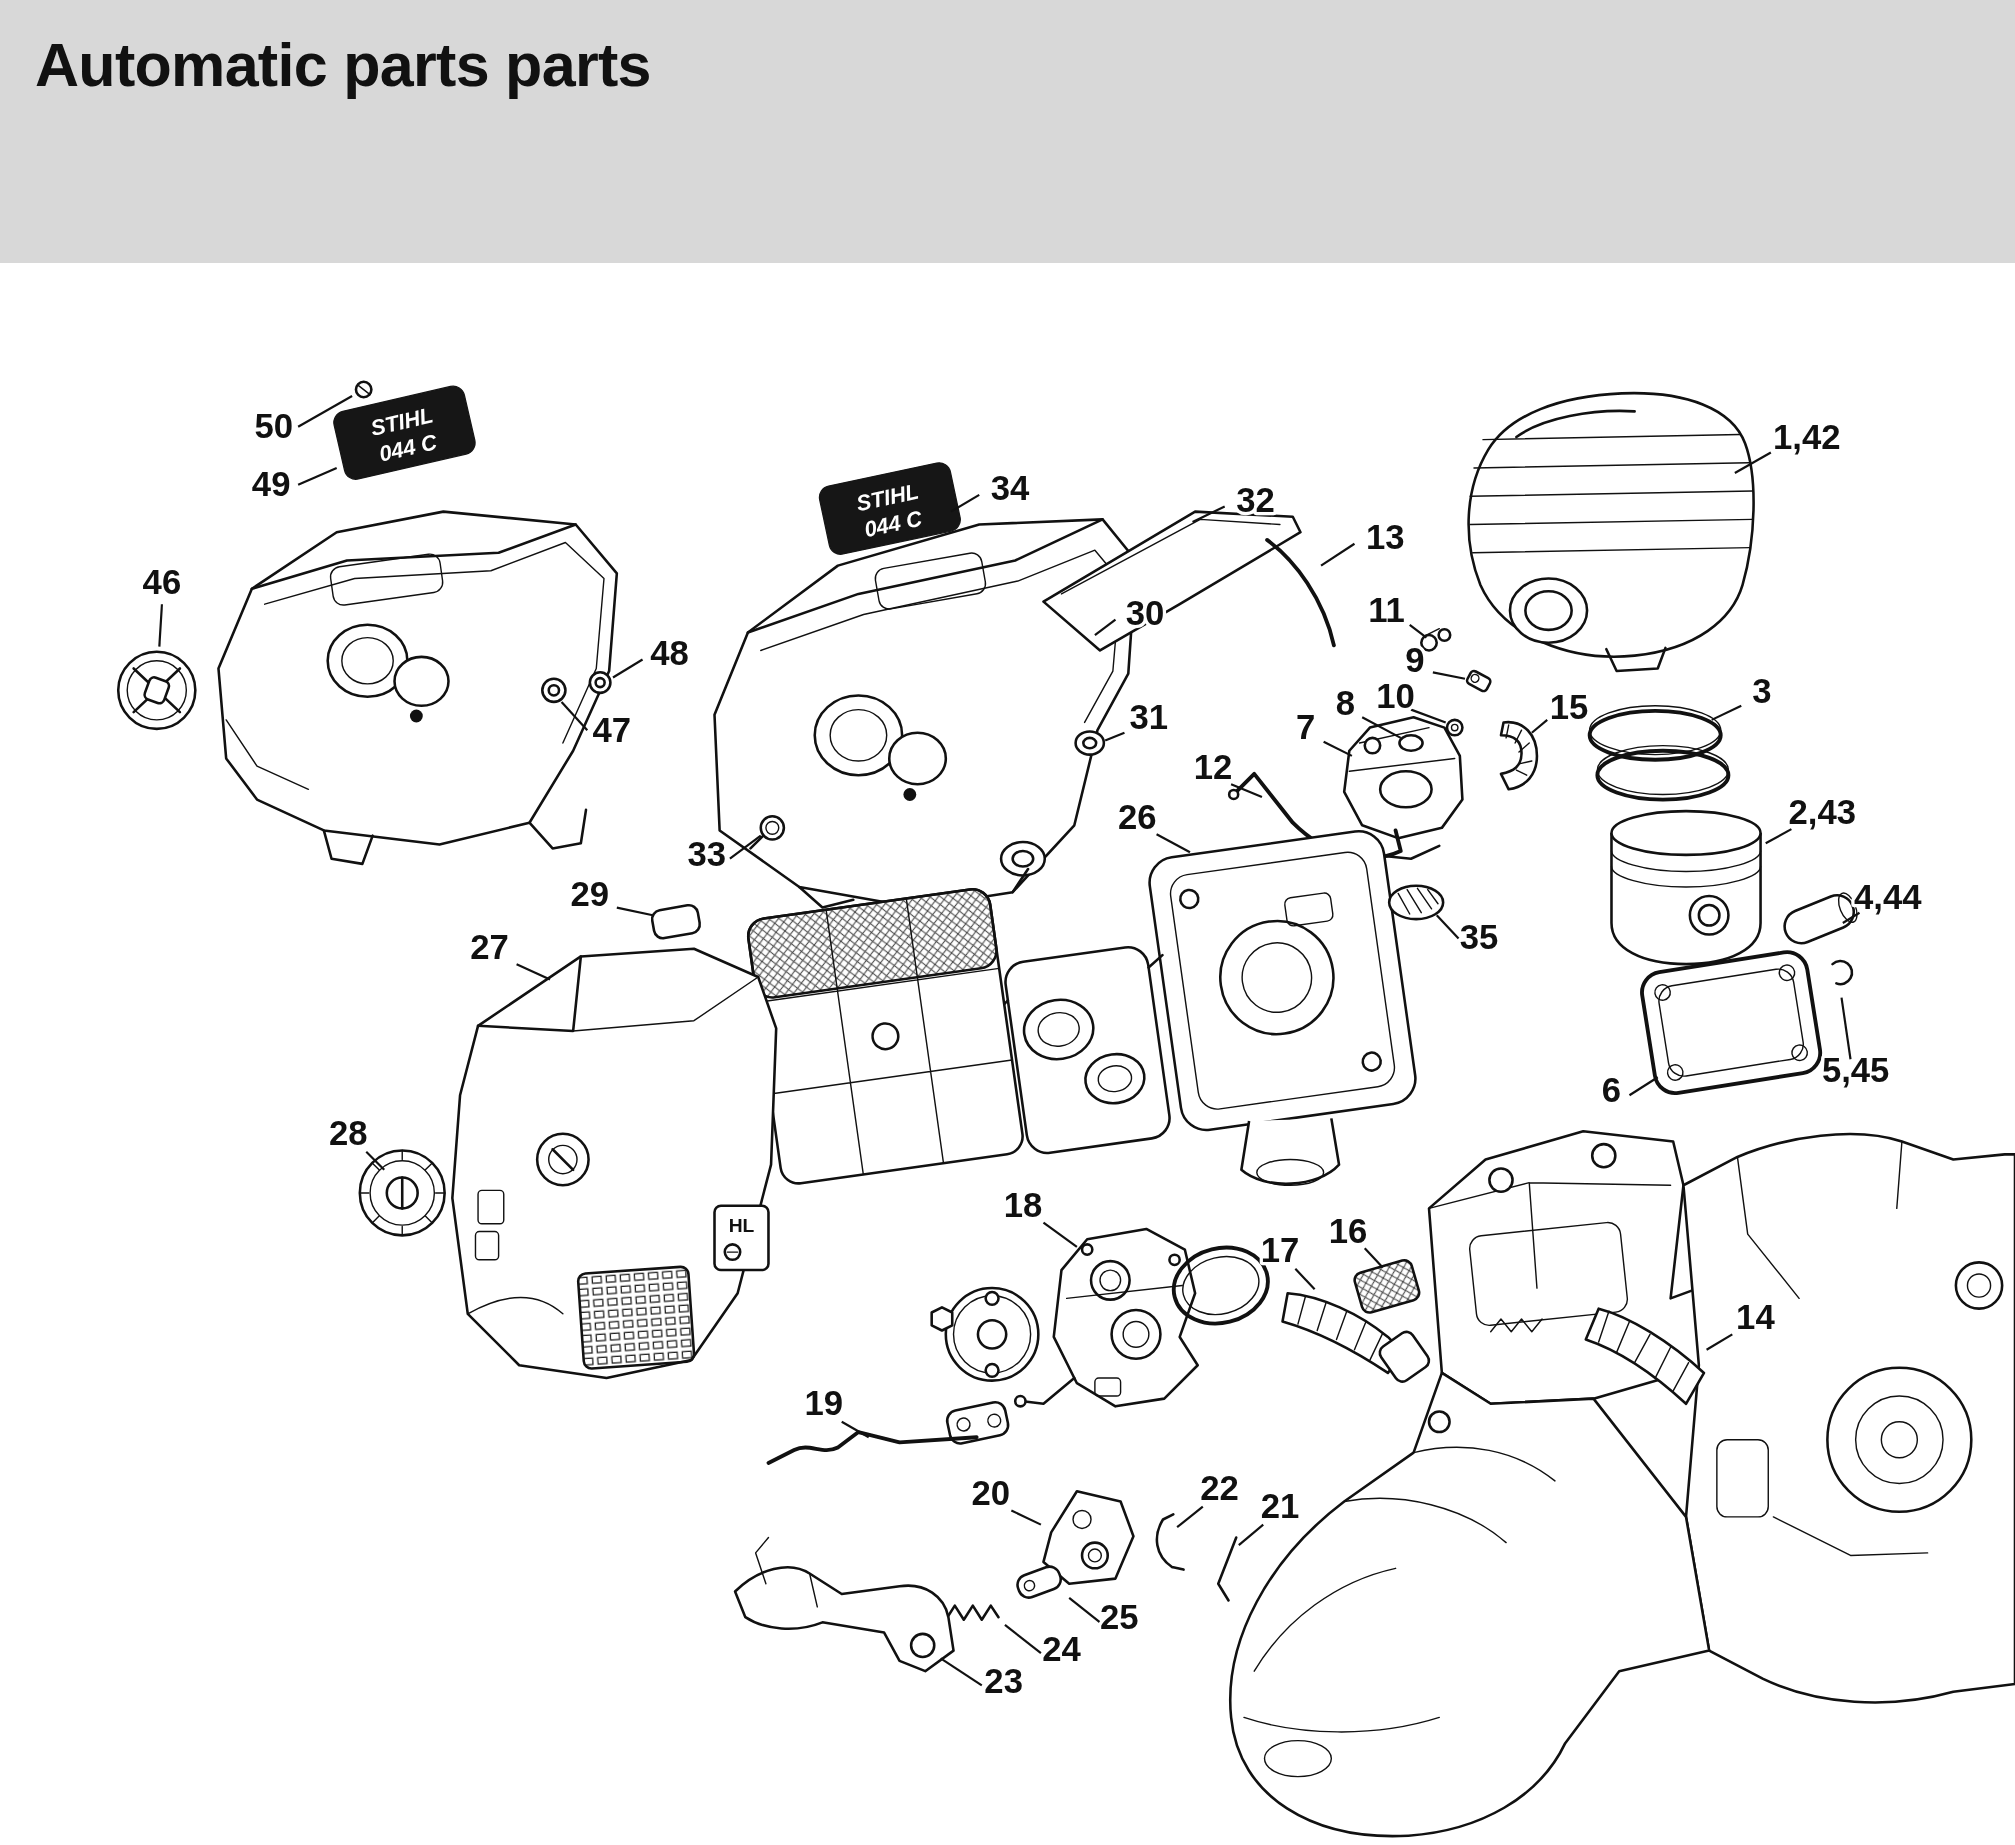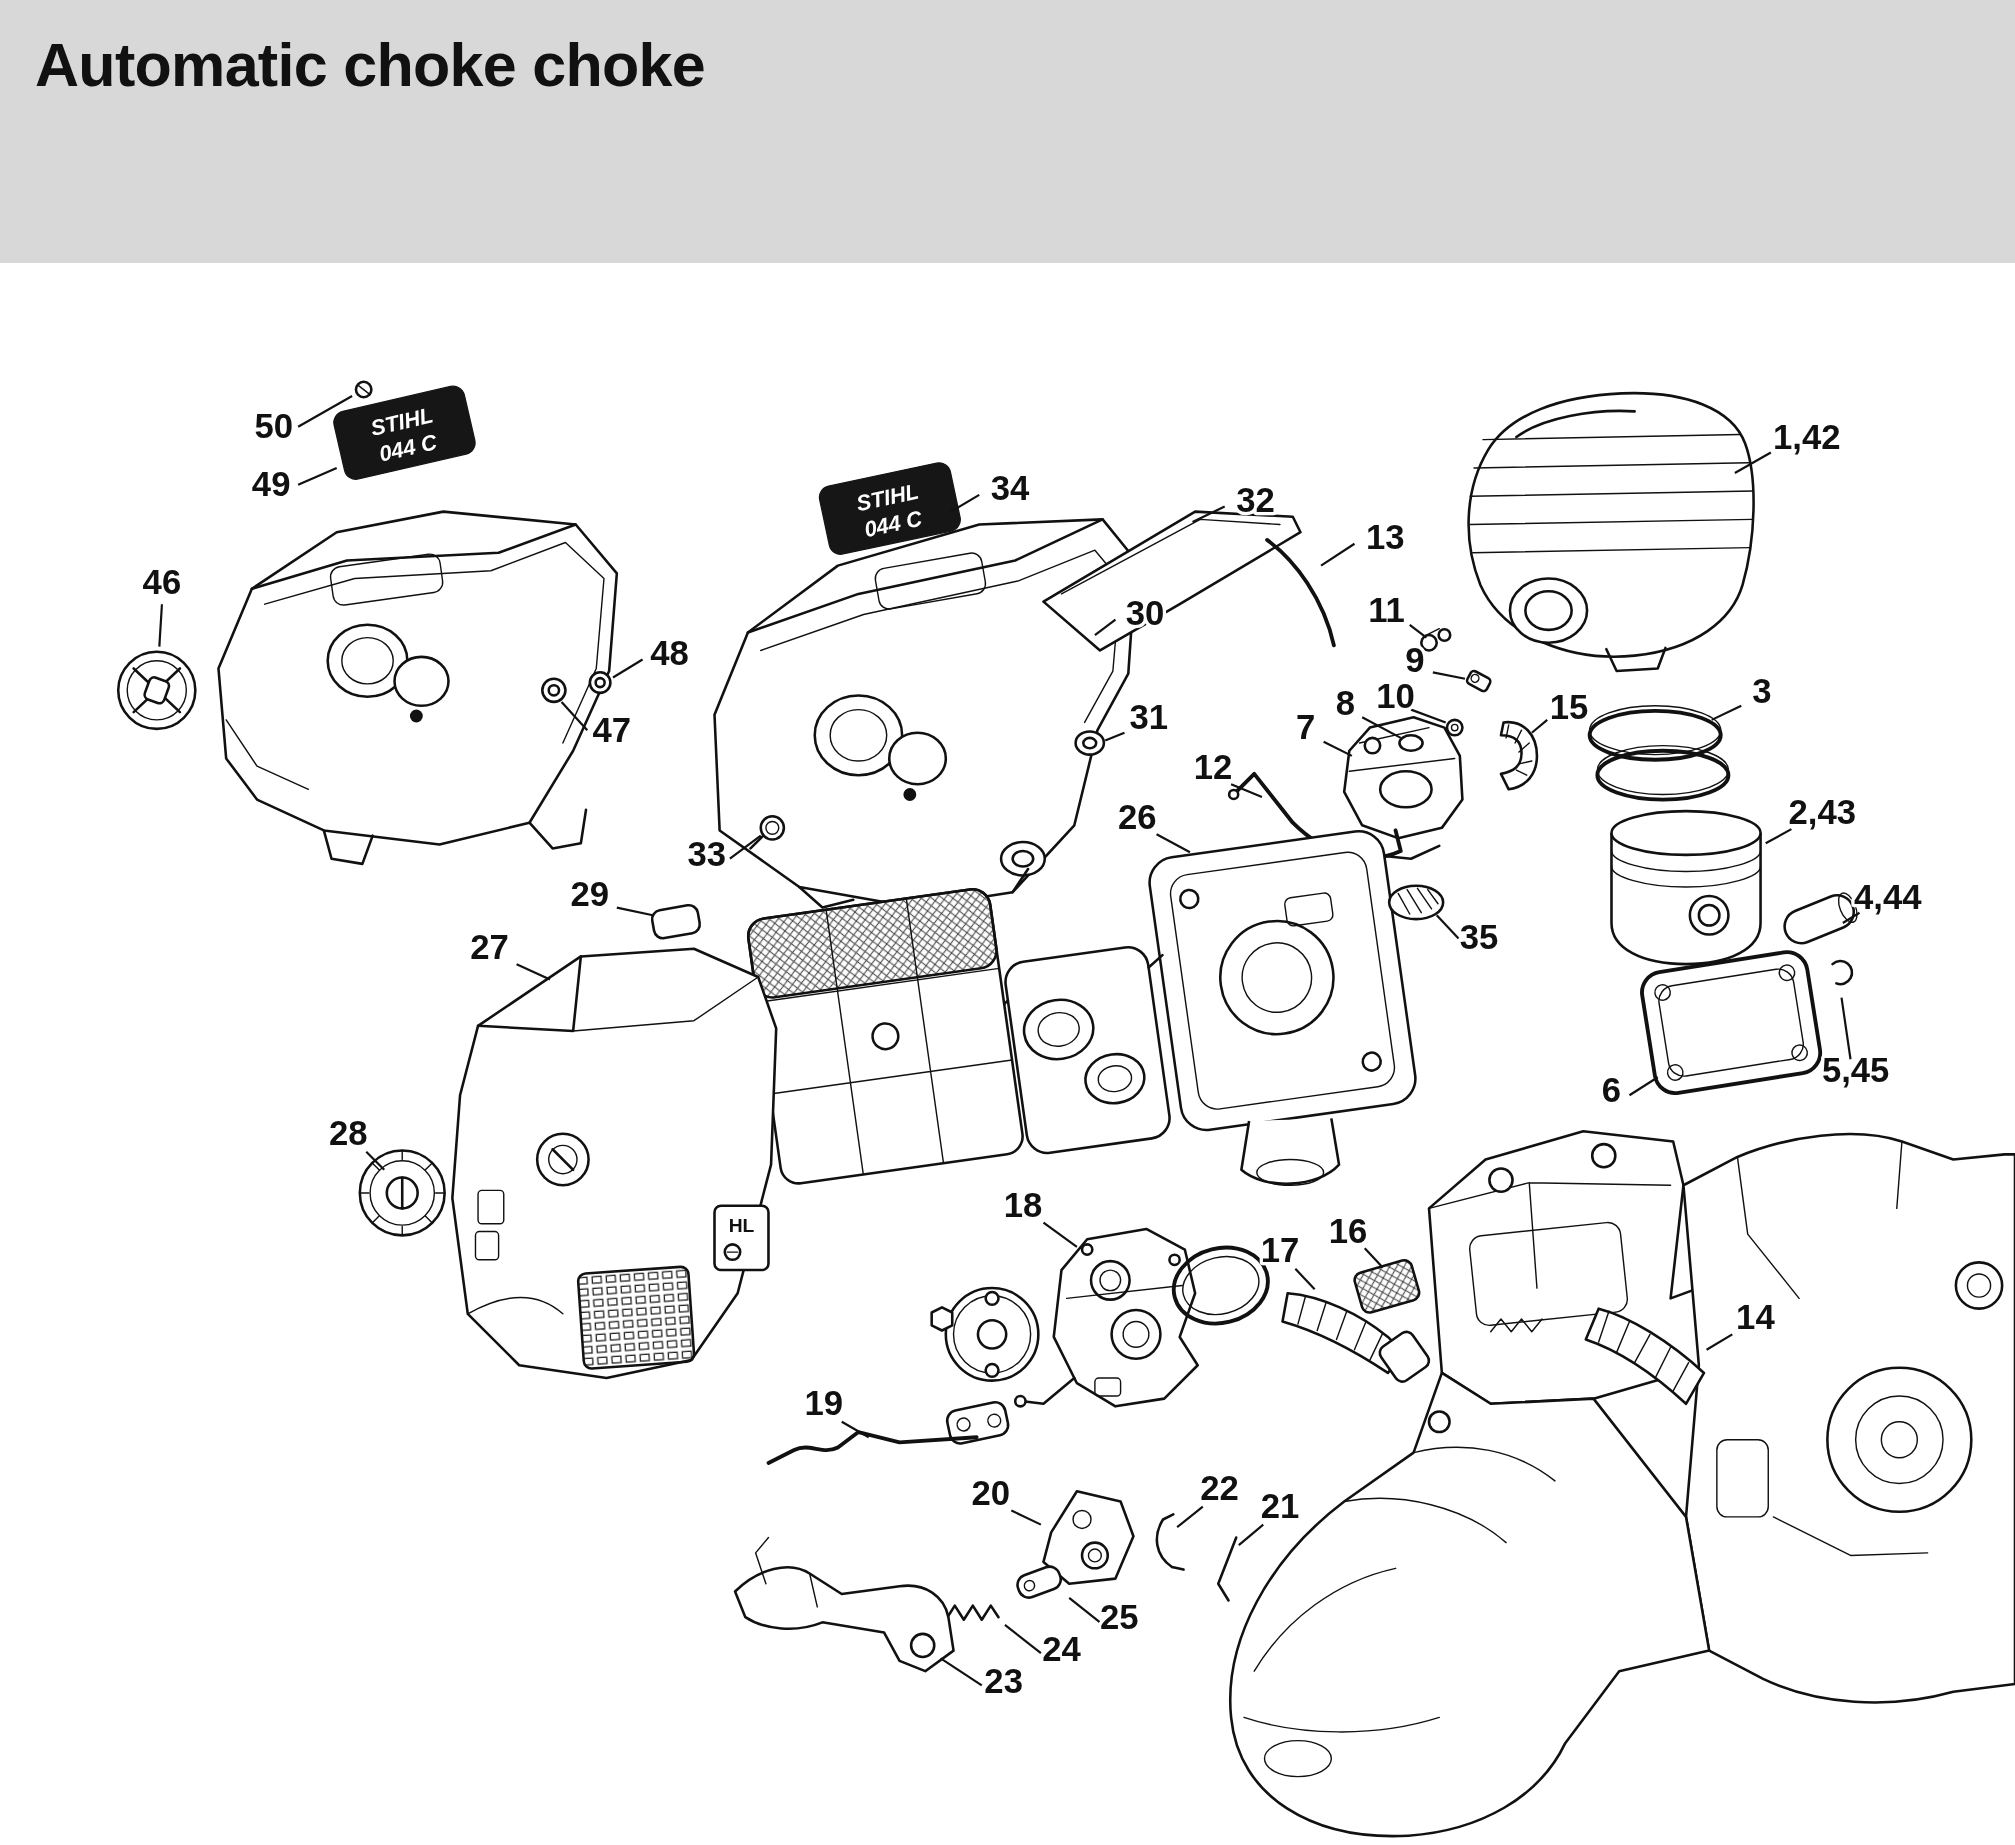--- a/index.html
+++ b/index.html
@@ -18,21 +18,21 @@
   .callout { font-family:"Liberation Sans",sans-serif; font-size:27px; font-weight:bold; fill:#111;
              text-anchor:middle; paint-order:stroke; stroke:#fff; stroke-width:5; stroke-linejoin:round; }
   .platetext { font-family:"Liberation Sans",sans-serif; font-size:17px; font-weight:bold; font-style:italic;
                fill:#fff; text-anchor:middle; }
   .coverlabel { font-family:"Liberation Sans",sans-serif; font-size:15px; font-weight:bold; fill:#111; text-anchor:middle; }
 </style>
 </head>
 <body>
 
 <div class="header">
-  <h1>Automatic choke choke</h1>
+  <h1>Automatic parts parts</h1>
 </div>
 
 <svg class="diagram-svg" viewBox="0 0 1568 1436" preserveAspectRatio="none" xmlns="http://www.w3.org/2000/svg">
   <defs>
     <pattern id="mesh" width="7" height="7" patternUnits="userSpaceOnUse">
       <path d="M0,0L7,7M7,0L0,7" stroke="#444" stroke-width="0.8" fill="none"></path>
     </pattern>
     <pattern id="vents" width="11" height="9" patternUnits="userSpaceOnUse">
       <rect x="1" y="1" width="7" height="5" fill="none" stroke="#222" stroke-width="1"></rect>
     </pattern>

